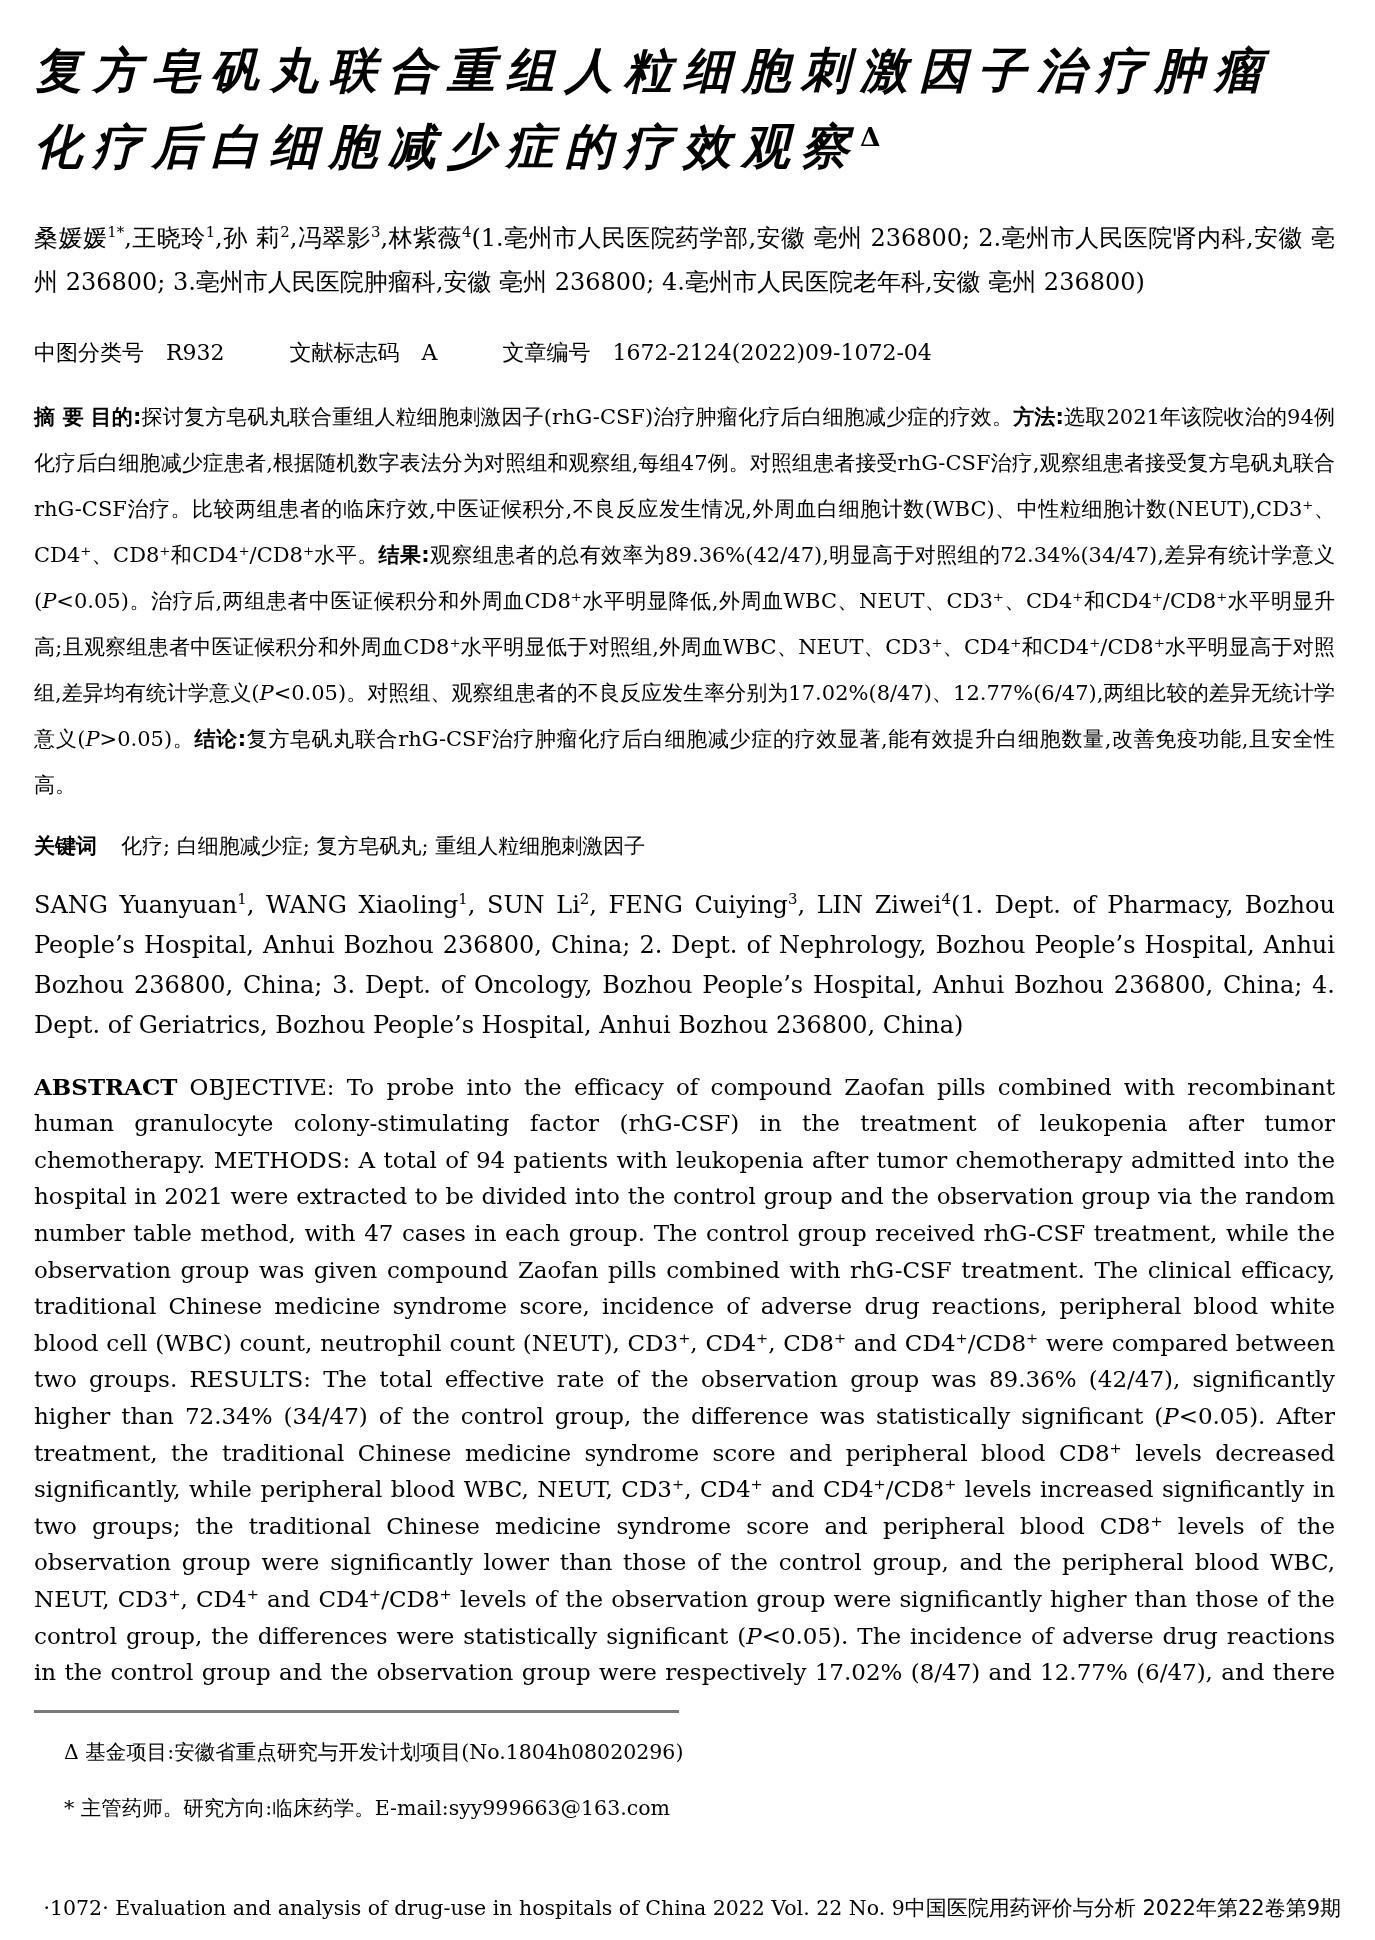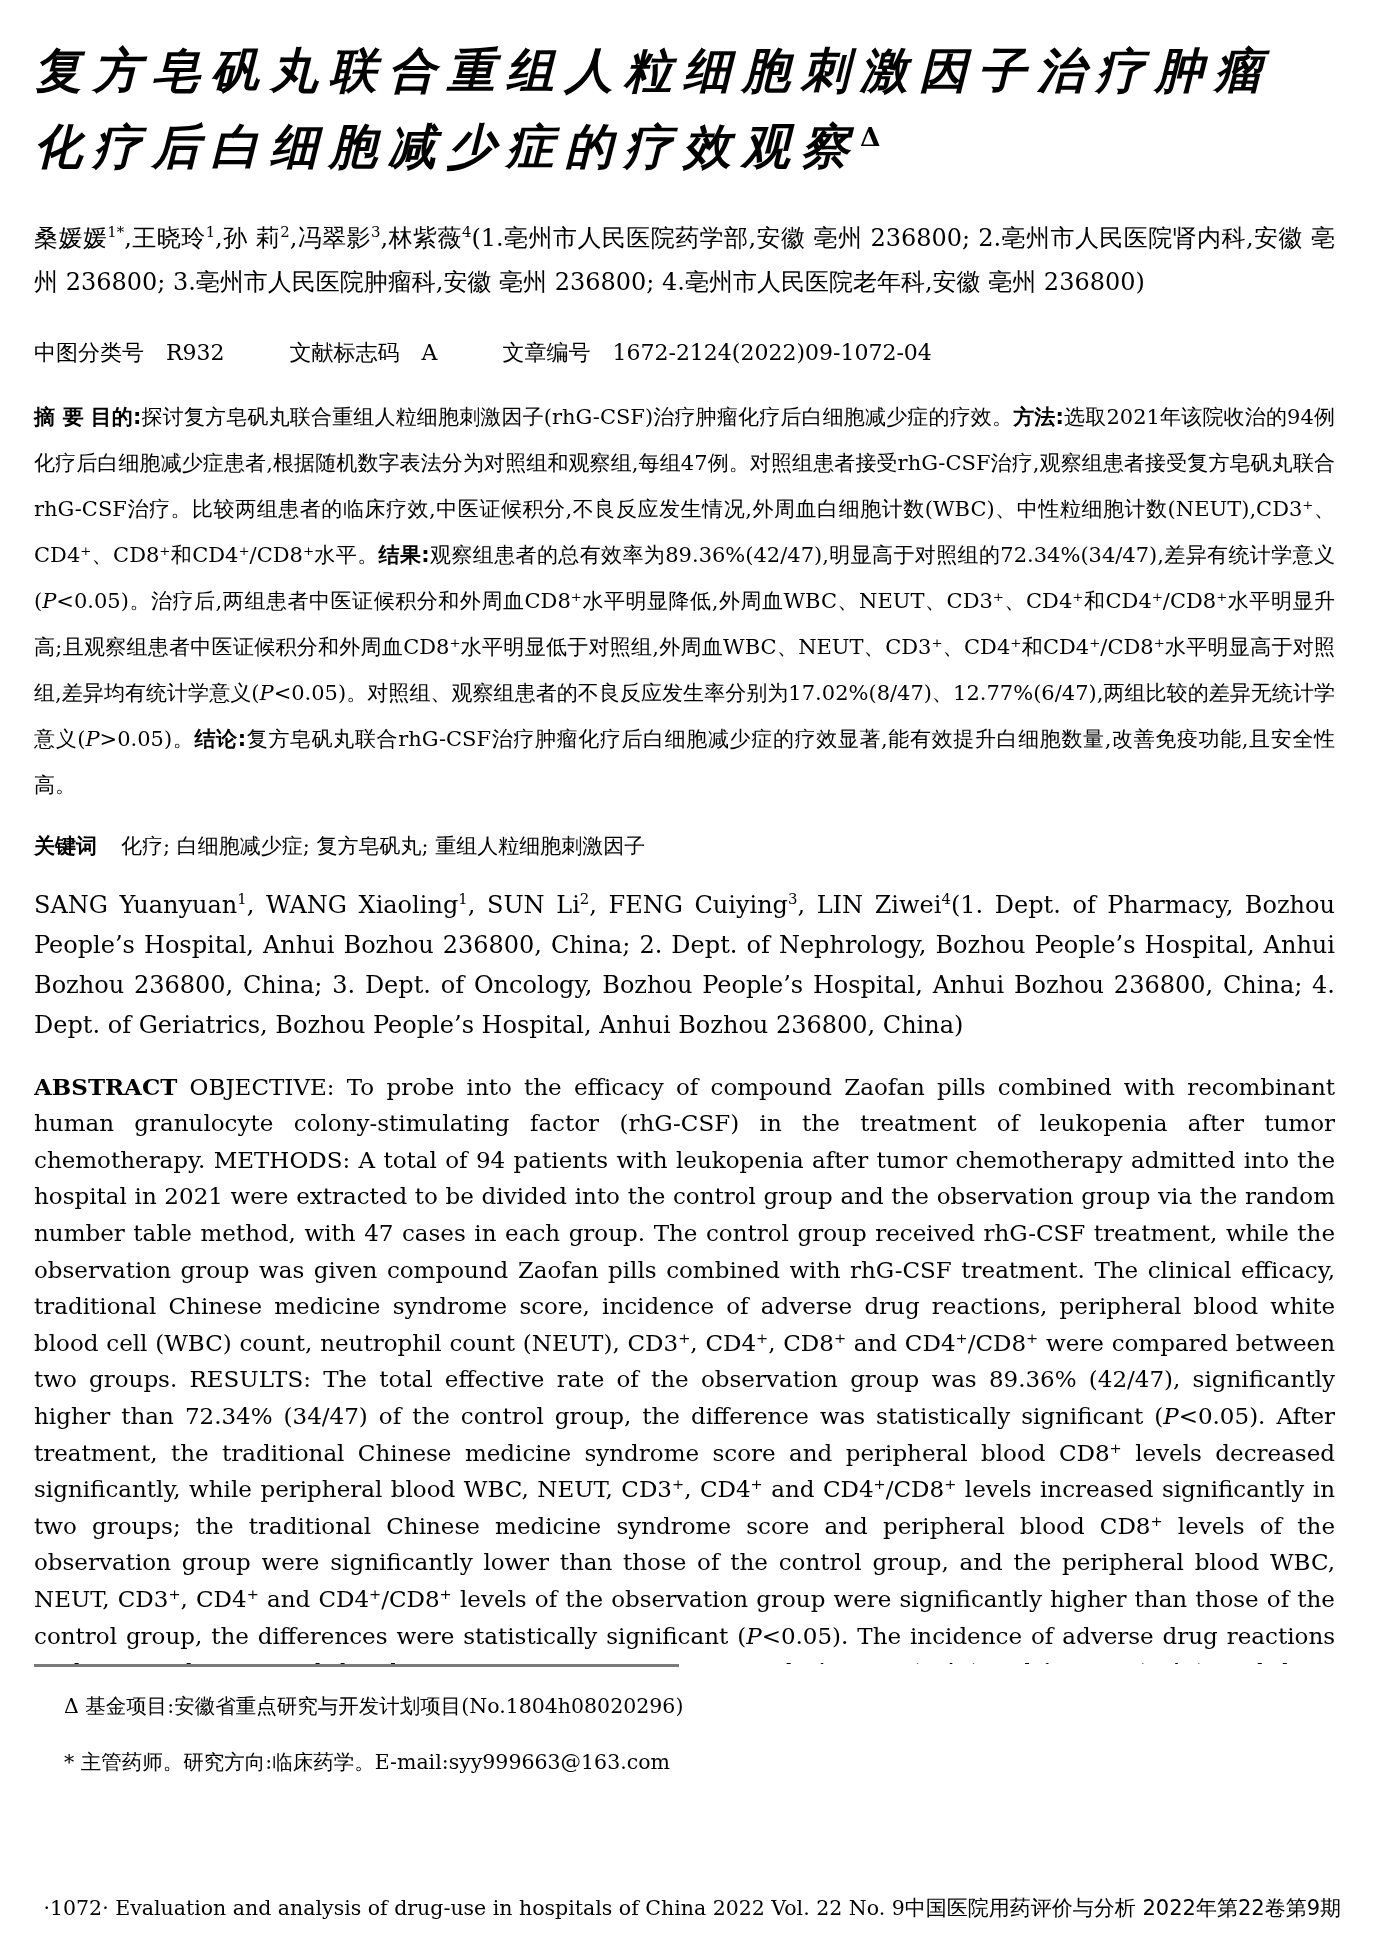--- a/index.html
+++ b/index.html
@@ -52,21 +52,21 @@
 
   .abstract-en{
     margin-top:24px;font-size:23px;line-height:36.6px;text-align:justify;
     max-height:622px;overflow:hidden;
   }
 
   .b{font-weight:bold;}
   .i{font-style:italic;}
   sup{line-height:0;}
 
-  .footnote-block{position:absolute;left:34px;right:34px;top:1664px;background:#fff;}
+  .footnote-block{position:absolute;left:34px;right:34px;top:1710px;background:#fff;}
   .footnote-rule{width:645px;height:0;border-top:3px solid #7a7a7a;margin:0 0 20px 0;}
   .footnote{font-size:20.5px;line-height:36px;padding-left:30px;}
 
   .page-footer{
     position:absolute;left:32px;right:34px;bottom:18px;
     display:flex;justify-content:flex-end;align-items:baseline;
     font-size:20.5px;
   }
   .footer-right{font-family:"DejaVu Sans","Liberation Sans",sans-serif;font-size:21px;}
 </style>

